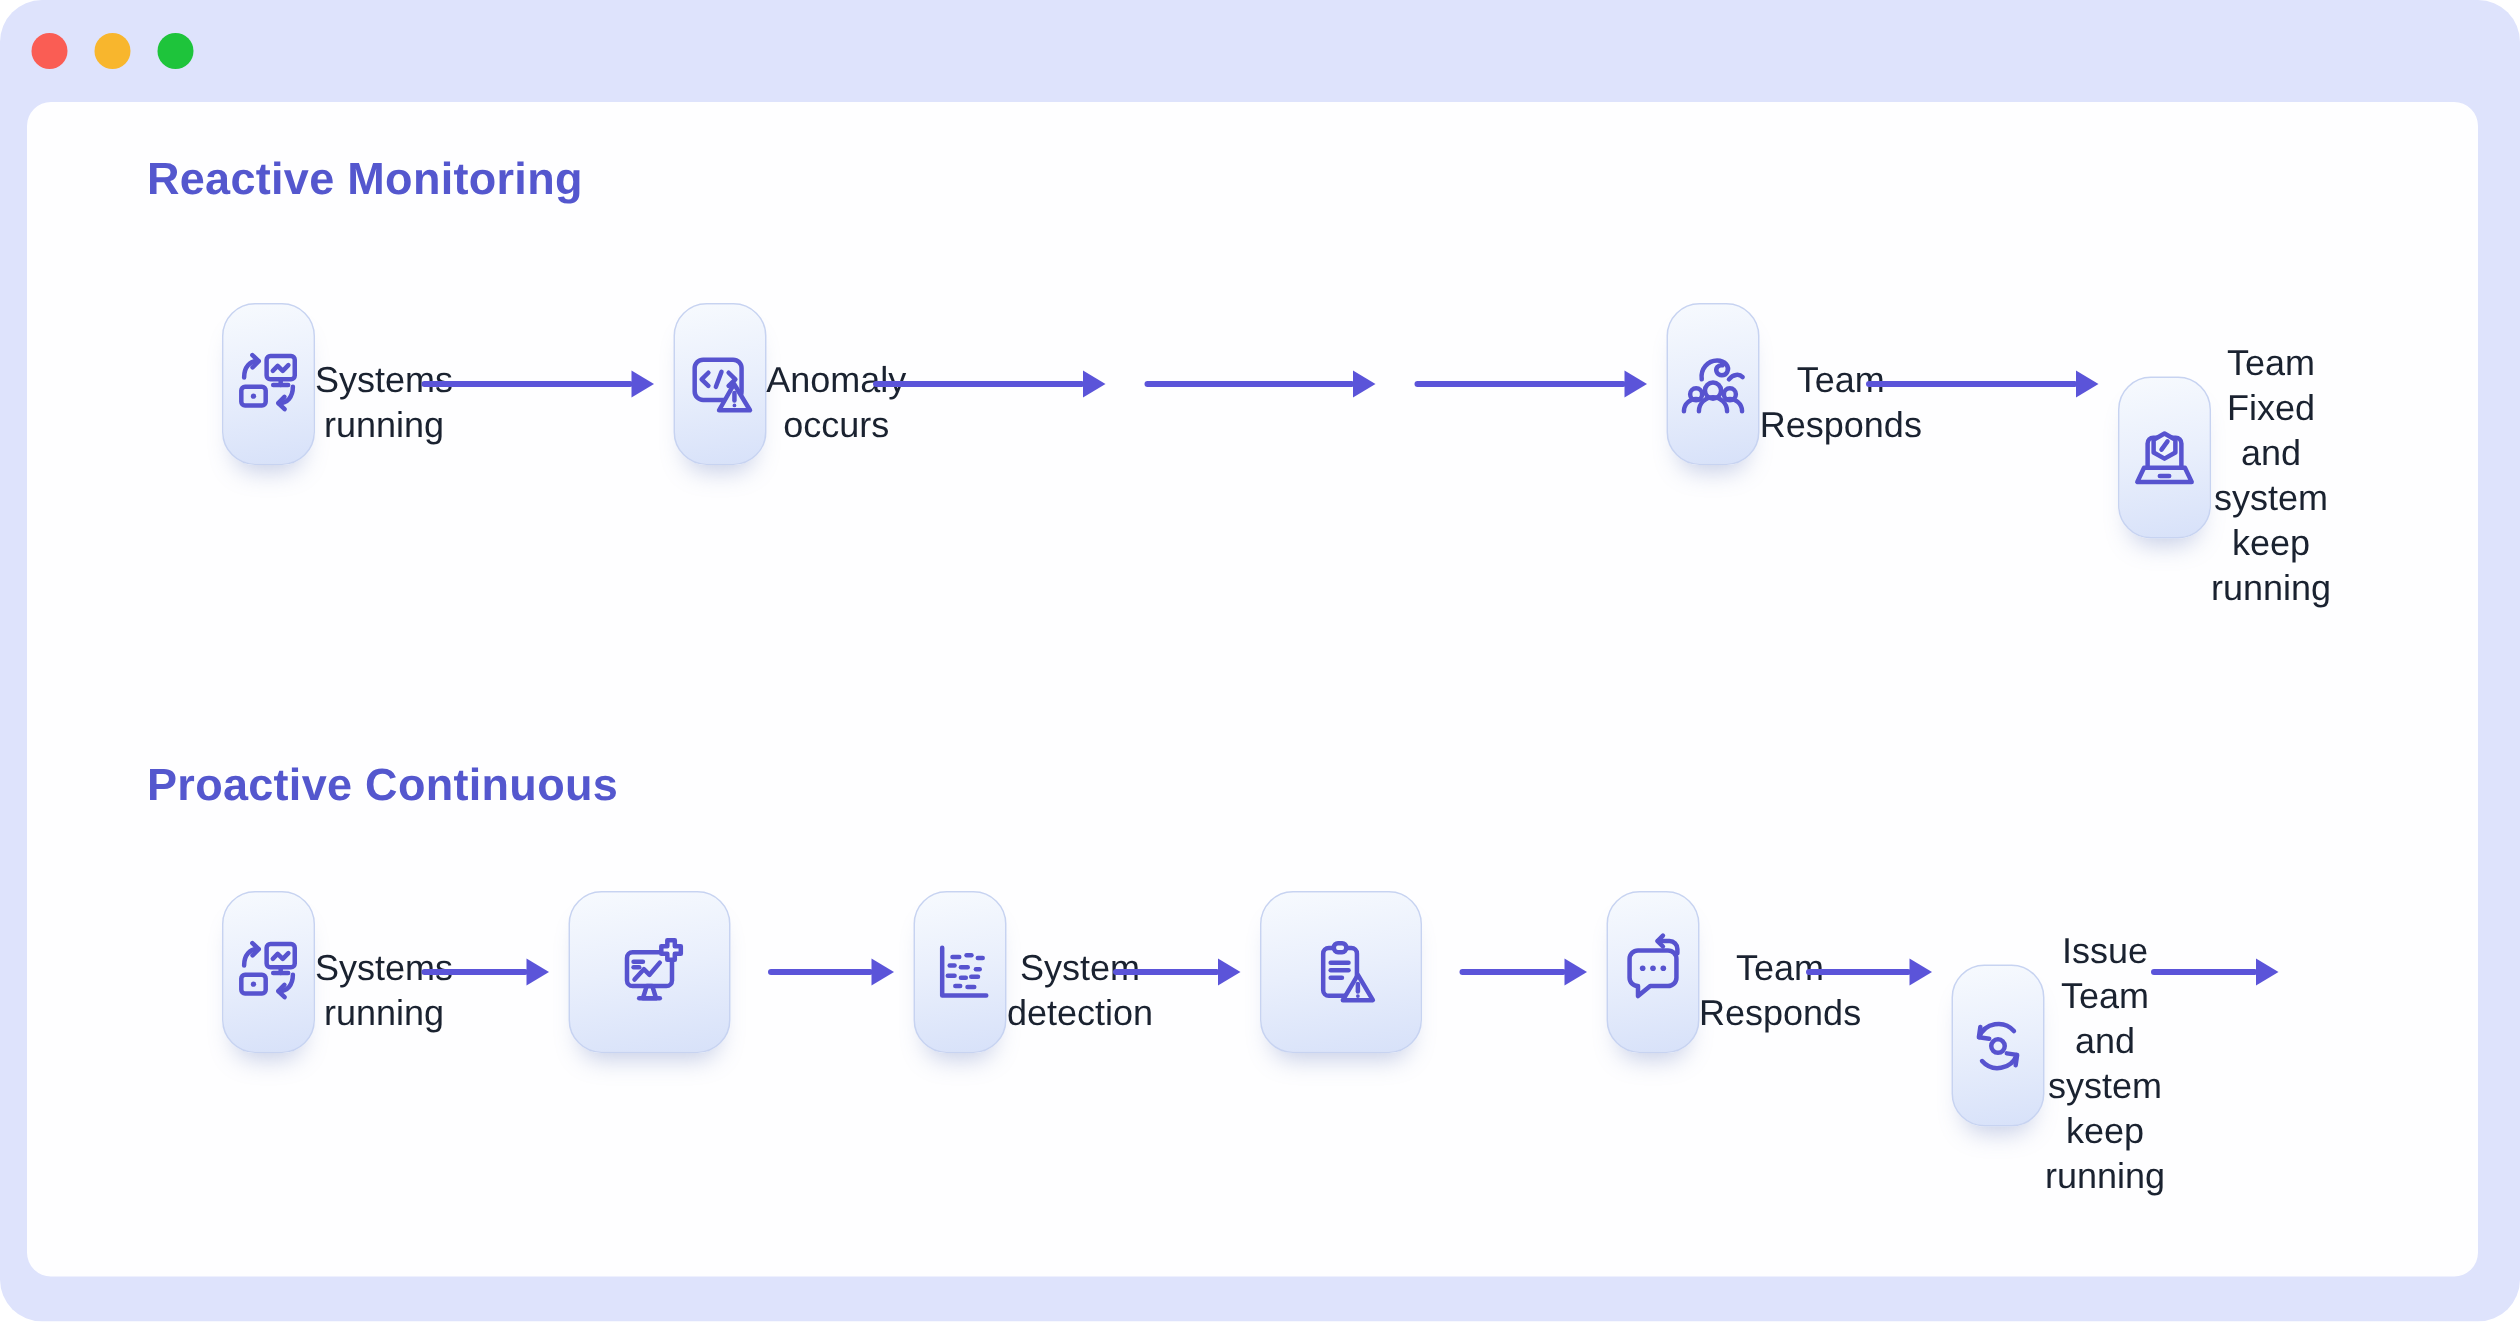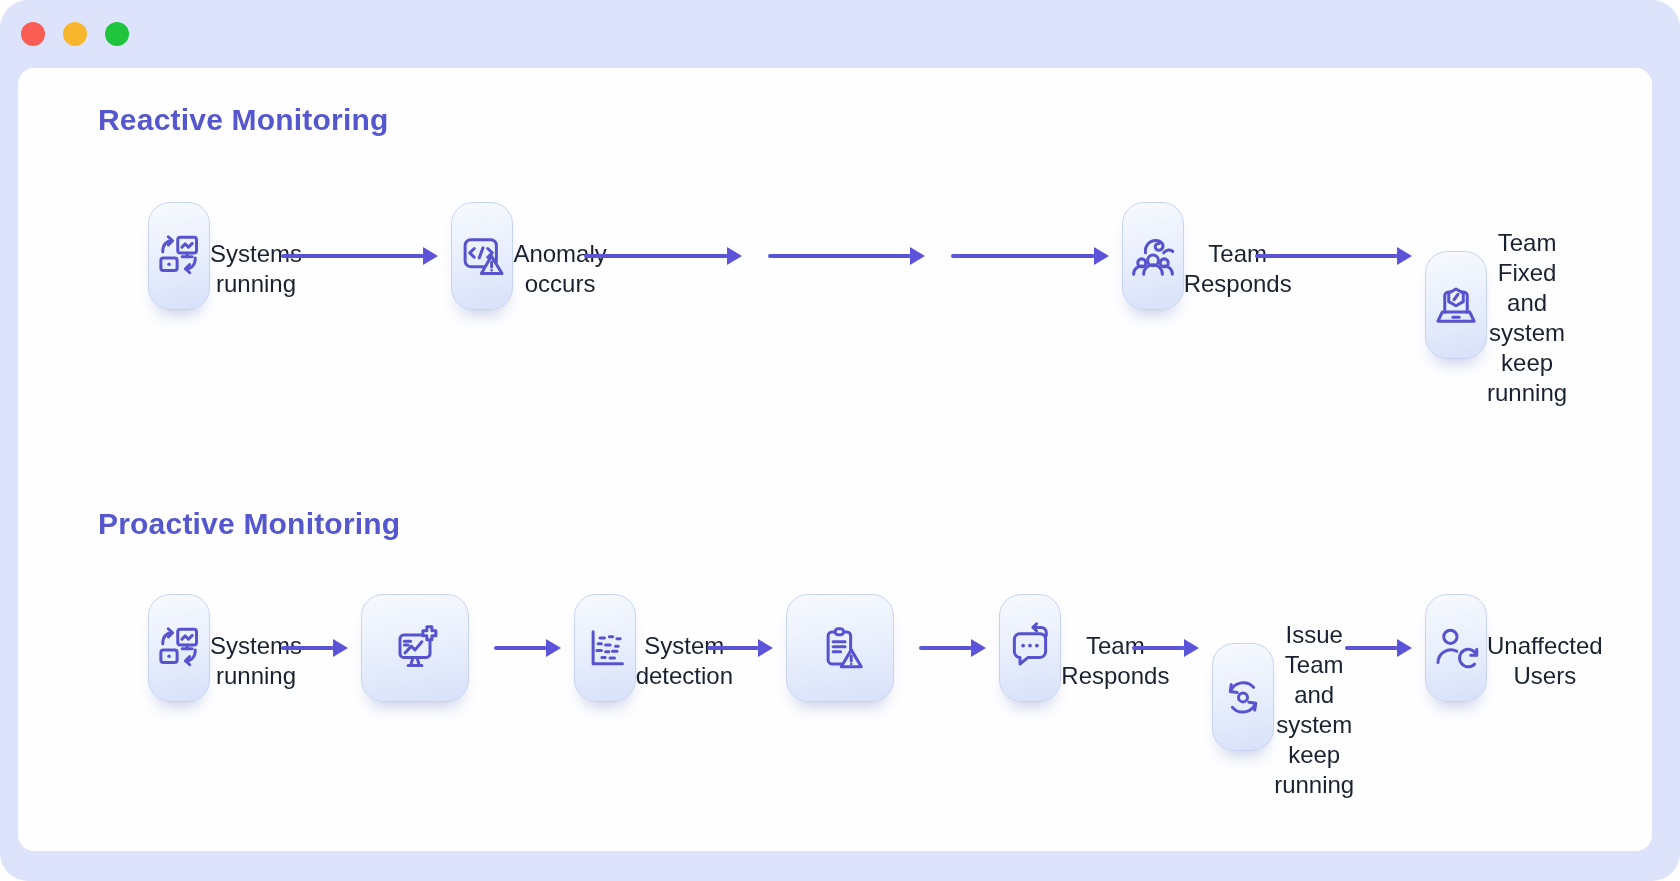--- a/index.html
+++ b/index.html
@@ -9,21 +9,21 @@
   }
   .window{
     position:absolute;inset:0;background:var(--window-bg,#DEE3FC);
     border-radius:28px;overflow:hidden;
   }
   .titlebar{height:68px;display:flex;align-items:center;padding-left:21px;gap:18px;}
   .dot{width:24px;height:24px;border-radius:50%;border:none;padding:0;cursor:pointer;}
   .content{
     position:absolute;left:18px;right:28px;top:68px;bottom:30px;
     background:var(--content-bg,#FEFEFF);border-radius:16px;
-    padding:34px 47px 0 80px;box-sizing:border-box;
+    padding:34px 60px 0 80px;box-sizing:border-box;
   }
   .flow-title{
     margin:0;font-size:30px;line-height:36px;font-weight:700;
     color:var(--title-color,#5457CE);letter-spacing:.2px;
   }
   .flow-section + .flow-section{margin-top:98px;}
   .flow-row{display:flex;align-items:flex-start;margin-top:64px;padding:0 60px 0 50px;}
   .flow-section:nth-of-type(2) .flow-row{margin-top:52px;}
   .step{flex:0 0 120px;width:120px;display:flex;flex-direction:row;align-items:center;}
   .icon-box{
@@ -261,21 +261,21 @@
               <svg class="icon" aria-hidden="true">
                 <use href="#sym-issue-fixed-laptop"></use>
               </svg>
             </div>
             <div class="step-label">Team Fixed and system
 keep running</div>
           </div>
         </div>
     </section>
     <section class="flow-section">
-      <h2 class="flow-title">Proactive Monitoring</h2>
+      <h2 class="flow-title">Proactive Continuous</h2>
       <div class="flow-row">
           <div class="step">
             <div class="icon-box">
               <svg class="icon" aria-hidden="true">
                 <use href="#sym-systems-running"></use>
               </svg>
             </div>
             <div class="step-label">Systems running</div>
           </div>
           <div class="arrow">
@@ -335,25 +335,17 @@
                 <use href="#sym-issue-fixed-sync"></use>
               </svg>
             </div>
             <div class="step-label">Issue Team
 and system
 keep running</div>
           </div>
           <div class="arrow">
             <i class="line"></i>
             <i class="head"></i>
-          </div>
-          <div class="step">
-            <div class="icon-box">
-              <svg class="icon" aria-hidden="true">
-                <use href="#sym-unaffected-users"></use>
-              </svg>
-            </div>
-            <div class="step-label">Unaffected Users</div>
           </div>
         </div>
     </section>
   </div>
 </div>
 
 </body></html>

